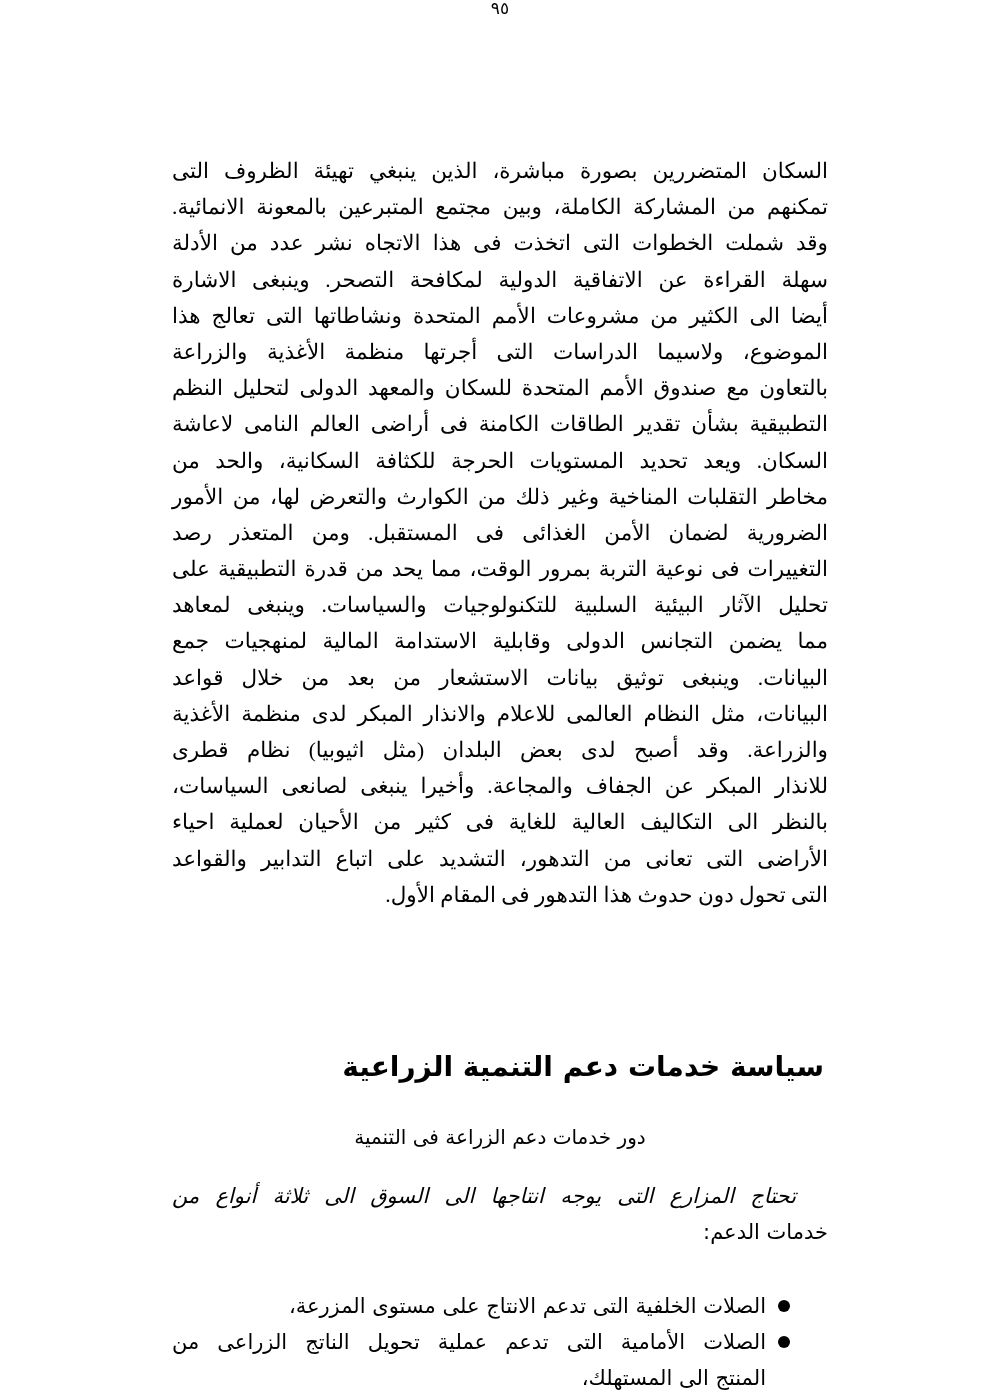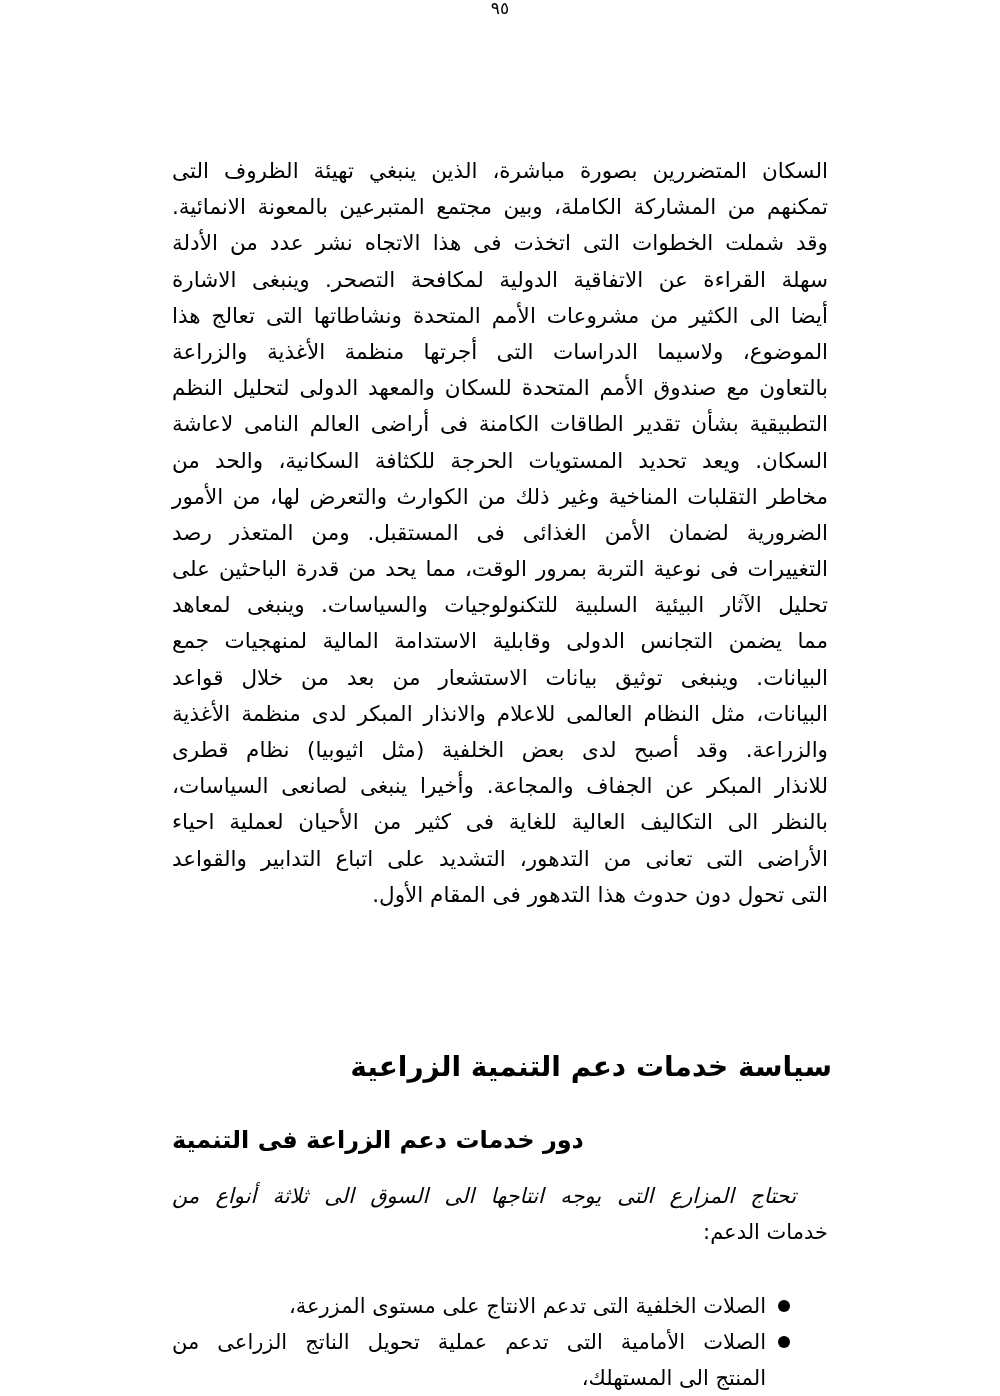--- a/index.html
+++ b/index.html
@@ -26,54 +26,55 @@
     direction: rtl;
   }
   .body-block {
     position: absolute;
     left: 172px;
     top: 153px;
     width: 656px;
     direction: rtl;
     text-align: justify;
     text-align-last: right;
+    font-family: Liberation Serif, serif;
   }
   .line {
     display: block;
     font-size: 21.5px;
     line-height: 36.2px;
     height: 36.2px;
     white-space: nowrap;
     text-align: justify;
     text-align-last: justify;
   }
   .line.last {
     text-align-last: right;
   }
   .heading-main {
     position: absolute;
-    left: 176px;
+    left: 168px;
     top: 1026px;
     width: 656px;
     direction: rtl;
     text-align: right;
     font-size: 28px;
     font-weight: bold;
     line-height: 44px;
     white-space: nowrap;
   }
   .heading-sub {
     position: absolute;
     left: 172px;
     top: 1102px;
     width: 656px;
     direction: rtl;
-    text-align: left;
-    font-size: 24px;
-    font-weight: bold;
+    text-align: center;
+    font-size: 20px;
+    font-weight: normal;
     line-height: 36px;
     white-space: nowrap;
   }
   .intro-block {
     position: absolute;
     left: 172px;
     top: 1178px;
     width: 656px;
     direction: rtl;
   }
@@ -121,26 +122,26 @@
   <span class="line">تمكنهم من المشاركة الكاملة، وبين مجتمع المتبرعين بالمعونة الانمائية.</span>
   <span class="line">وقد شملت الخطوات التى اتخذت فى هذا الاتجاه نشر عدد من الأدلة</span>
   <span class="line">سهلة القراءة عن الاتفاقية الدولية لمكافحة التصحر. وينبغى الاشارة</span>
   <span class="line">أيضا الى الكثير من مشروعات الأمم المتحدة ونشاطاتها التى تعالج هذا</span>
   <span class="line">الموضوع، ولاسيما الدراسات التى أجرتها منظمة الأغذية والزراعة</span>
   <span class="line">بالتعاون مع صندوق الأمم المتحدة للسكان والمعهد الدولى لتحليل النظم</span>
   <span class="line">التطبيقية بشأن تقدير الطاقات الكامنة فى أراضى العالم النامى لاعاشة</span>
   <span class="line">السكان. ويعد تحديد المستويات الحرجة للكثافة السكانية، والحد من</span>
   <span class="line">مخاطر التقلبات المناخية وغير ذلك من الكوارث والتعرض لها، من الأمور</span>
   <span class="line">الضرورية لضمان الأمن الغذائى فى المستقبل. ومن المتعذر رصد</span>
-  <span class="line">التغييرات فى نوعية التربة بمرور الوقت، مما يحد من قدرة الباحثين على</span>
+  <span class="line">التغييرات فى نوعية التربة بمرور الوقت، مما يحد من قدرة التطبيقية على</span>
   <span class="line">تحليل الآثار البيئية السلبية للتكنولوجيات والسياسات. وينبغى لمعاهد</span>
   <span class="line">مما يضمن التجانس الدولى وقابلية الاستدامة المالية لمنهجيات جمع</span>
   <span class="line">البيانات. وينبغى توثيق بيانات الاستشعار من بعد من خلال قواعد</span>
   <span class="line">البيانات، مثل النظام العالمى للاعلام والانذار المبكر لدى منظمة الأغذية</span>
-  <span class="line">والزراعة. وقد أصبح لدى بعض الخلفية (مثل اثيوبيا) نظام قطرى</span>
+  <span class="line">والزراعة. وقد أصبح لدى بعض البلدان (مثل اثيوبيا) نظام قطرى</span>
   <span class="line">للانذار المبكر عن الجفاف والمجاعة. وأخيرا ينبغى لصانعى السياسات،</span>
   <span class="line">بالنظر الى التكاليف العالية للغاية فى كثير من الأحيان لعملية احياء</span>
   <span class="line">الأراضى التى تعانى من التدهور، التشديد على اتباع التدابير والقواعد</span>
   <span class="line last">التى تحول دون حدوث هذا التدهور فى المقام الأول.</span>
 </div>
 
 <h1 class="heading-main">سياسة خدمات دعم التنمية الزراعية</h1>
 
 <h2 class="heading-sub">دور خدمات دعم الزراعة فى التنمية</h2>
 

